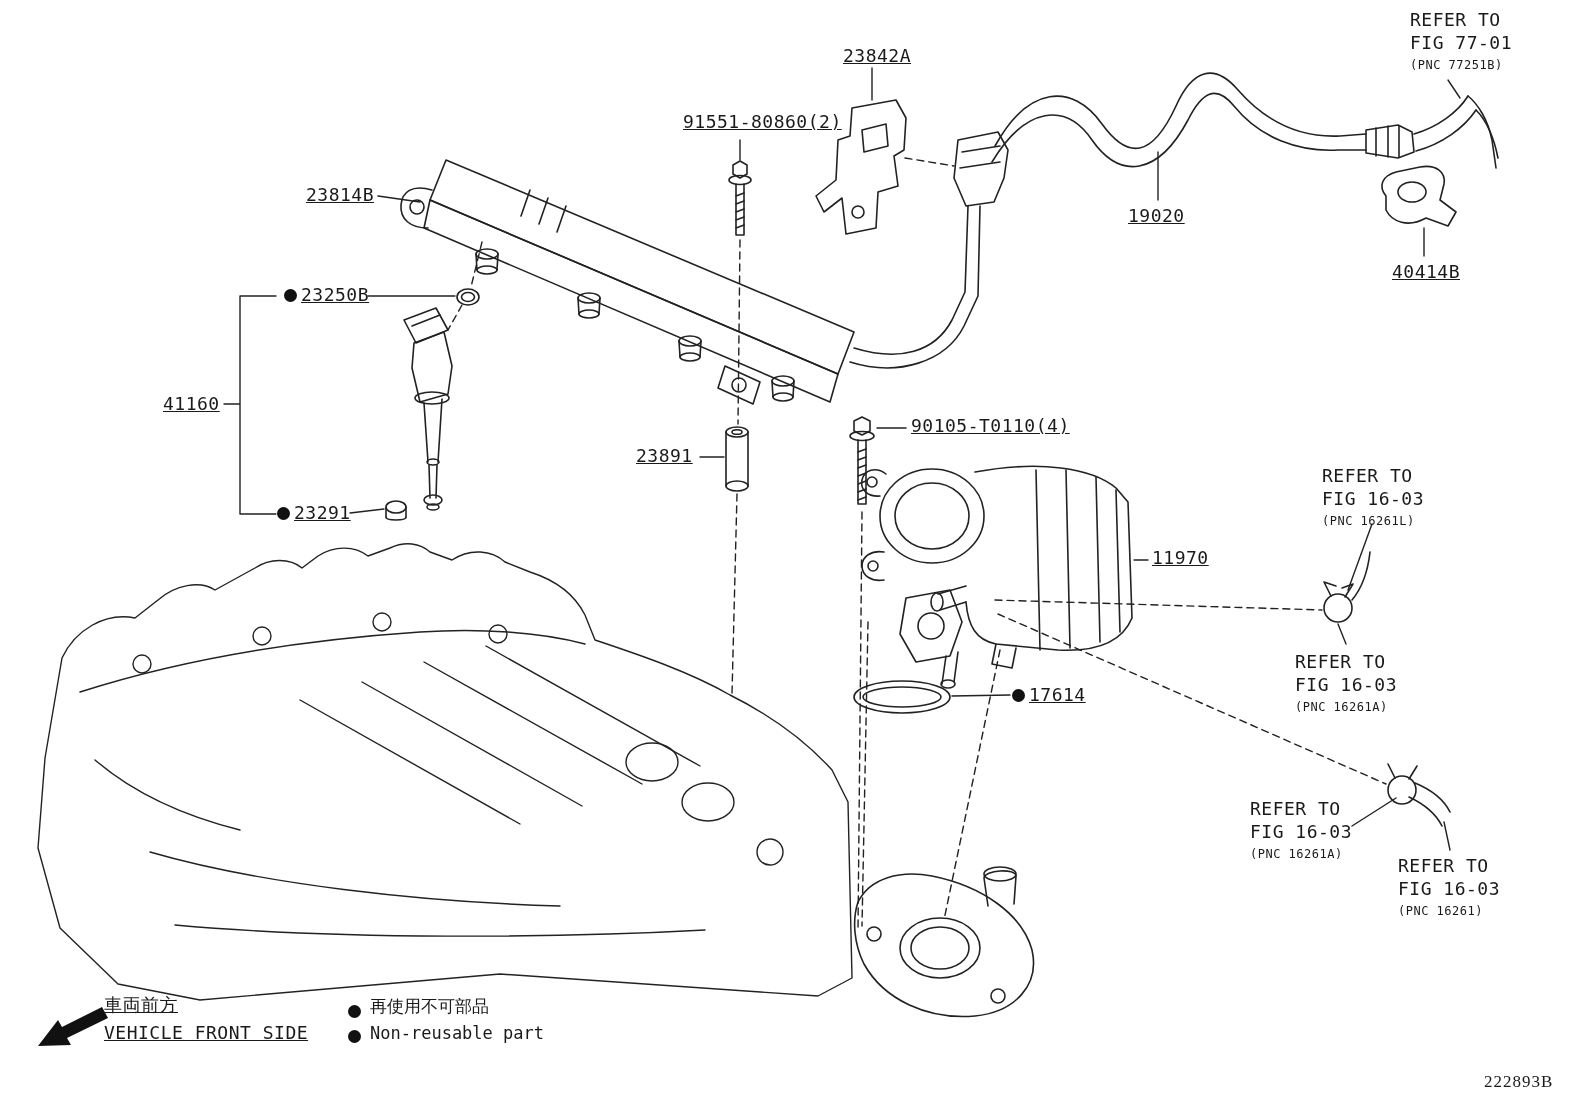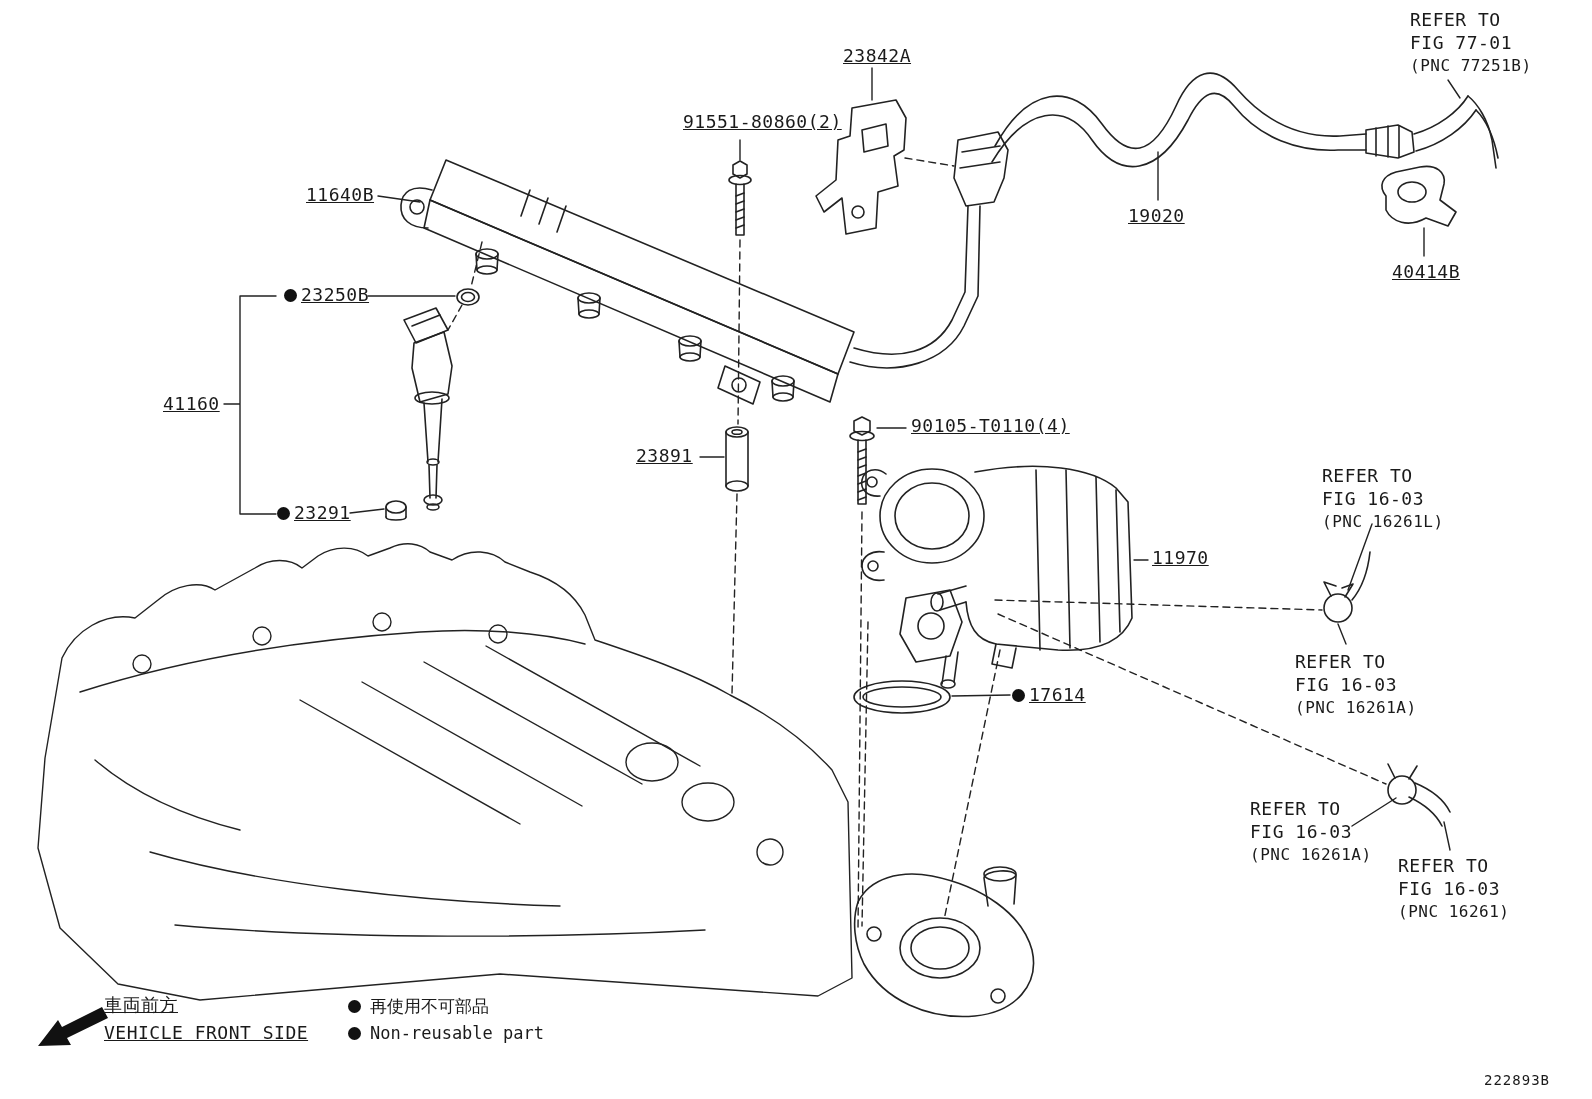--- a/index.html
+++ b/index.html
@@ -26,27 +26,27 @@
   .bullet {
     width:13px; height:13px; border-radius:50%;
     background:#111; display:inline-block; flex:none;
   }
   .ref {
     position:absolute;
     font-size:18px; line-height:23px;
     letter-spacing:0.5px;
     white-space:nowrap;
   }
-  .ref .pnc { font-size:16px; }
+  .ref .pnc { font-size:12px; }
   .legend-row {
     position:absolute;
-    display:flex; align-items:center; gap:9px;
+    display:flex; align-items:flex-end; gap:9px;
     font-size:17px; white-space:nowrap;
   }
-  .docnum { position:absolute; font-size:14px; letter-spacing:1px; }
+  .docnum { position:absolute; font-size:17px; letter-spacing:1px;font-family:Liberation Serif, serif; }
 </style>
 </head>
 <body>
 
 <div class="stage">
 
   <svg class="art" width="1592" height="1099" viewBox="0 0 1592 1099">
     <g stroke="#222222" stroke-width="1.6" fill="none" stroke-linecap="round" stroke-linejoin="round">
 
       <g stroke-width="1.4">
@@ -239,21 +239,21 @@
       </g>
 
       <g fill="#111111" stroke="none">
         <path d="M102,1007 L62,1027 L58,1020 L38,1046 L71,1045 L67,1038 L108,1018 Z"></path>
       </g>
     </g>
   </svg>
 
   <div class="plabel" style="left:843px;top:46px">23842A</div>
   <div class="plabel" style="left:683px;top:112px">91551-80860(2)</div>
-  <div class="plabel" style="left:306px;top:185px">11640B</div>
+  <div class="plabel" style="left:306px;top:185px">23814B</div>
 
   <div class="plabel" style="left:284px;top:285px">
     <span class="bullet"></span>
     <span>23250B</span>
   </div>
 
   <div class="plabel" style="left:163px;top:394px">41160</div>
 
   <div class="plabel" style="left:277px;top:503px">
     <span class="bullet"></span>

